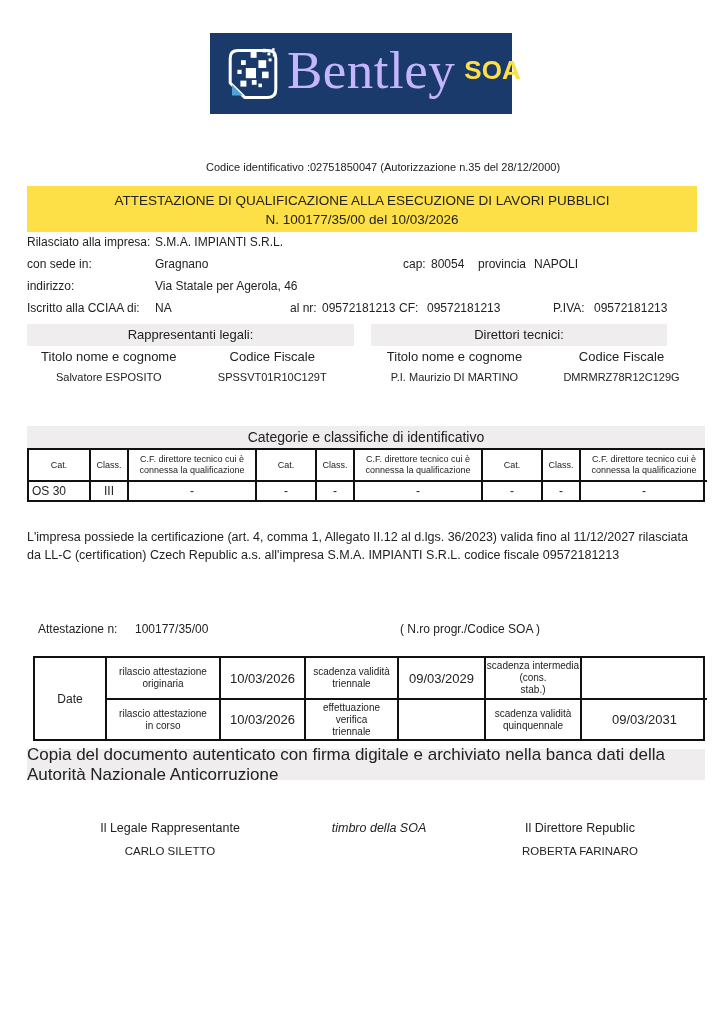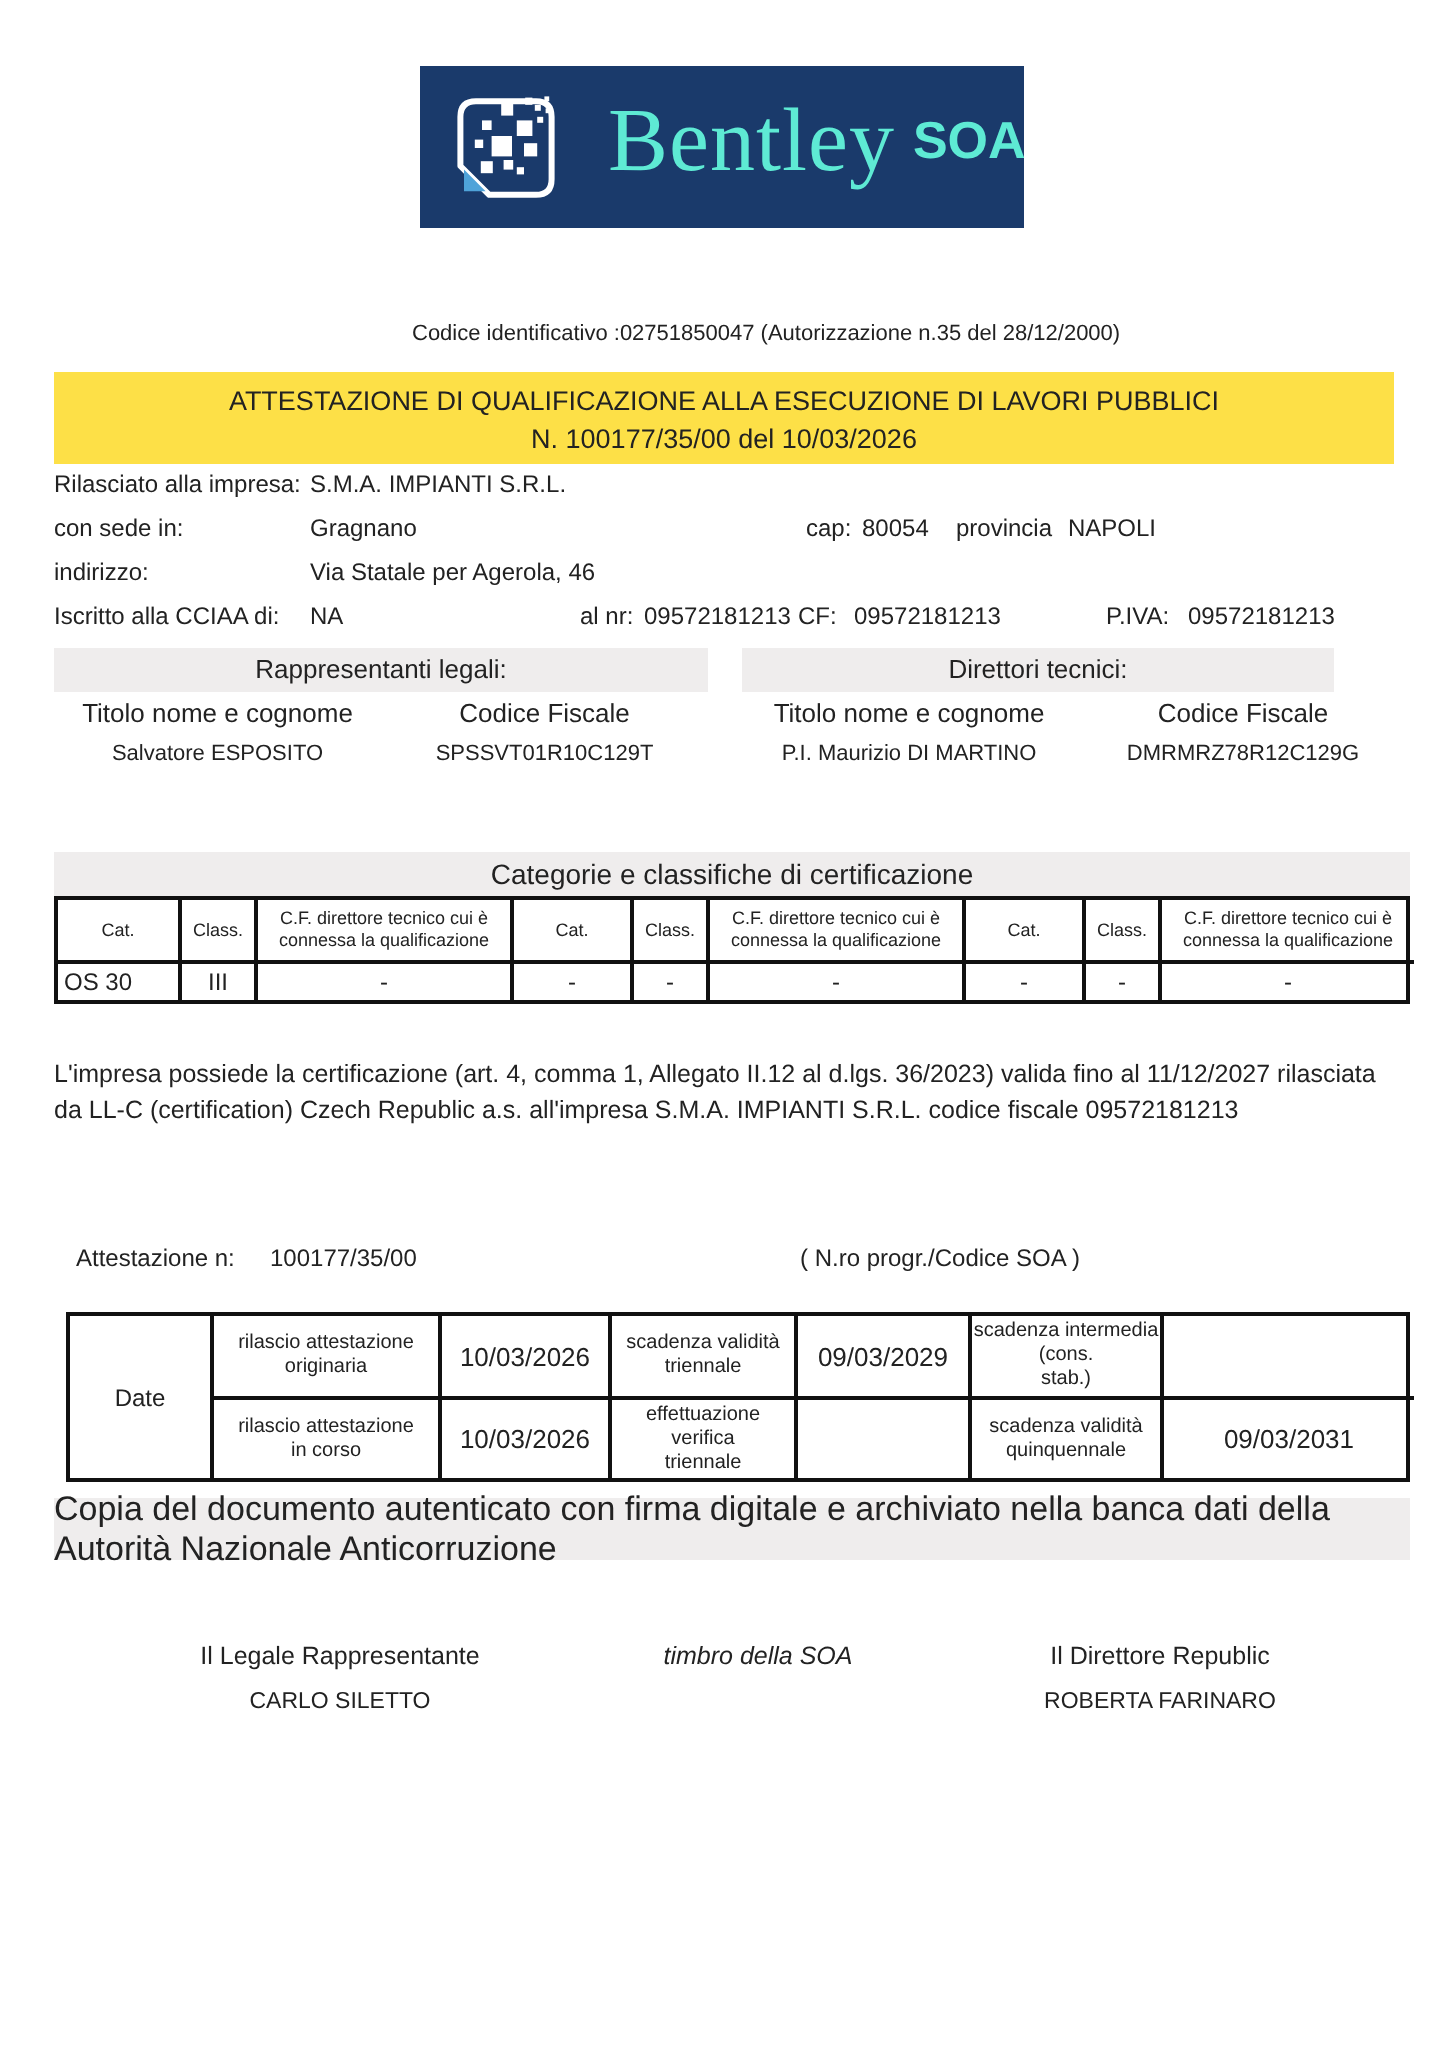--- a/index.html
+++ b/index.html
@@ -4,22 +4,22 @@
 <style>
   * { margin:0; padding:0; box-sizing:border-box; }
   html,body { background:#fff; }
   body { font-family:"Liberation Sans", sans-serif; color:#222; }
   .page { position:relative; width:724px; height:1024px; background:#fff; overflow:hidden; }
 
   
   .logo-bar { position:absolute; left:210px; top:33px; width:302px; height:81px;
               display:flex; align-items:center; padding-left:13px; }
   .logo-icon { width:60px; height:60px; flex:0 0 auto; }
-  .logo-text { font-family:"Liberation Serif", serif; font-size:45px; color:#5eead4;
-               margin-left:21px; letter-spacing:0.5px; line-height:1; padding-bottom:6px; }
+  .logo-text { font-family:"Liberation Serif", serif; font-size:53px; color:#c4b5fd;
+               margin-left:4px; letter-spacing:0.5px; line-height:1; padding-bottom:6px; }
   .logo-suffix { font-family:"Liberation Sans", sans-serif; font-weight:bold; font-size:26px;
                  margin-left:9px; line-height:1; padding-bottom:8px; }
 
   
   .codice-line { position:absolute; left:206px; top:161px; font-size:11px; }
   .title-bar { position:absolute; left:27px; top:186px; width:670px; height:46px;
                background:#fde047; text-align:center; padding-top:5px; }
   .title-bar div { font-size:13.5px; line-height:19px; }
 
   
@@ -115,21 +115,21 @@
       <rect x="59" y="66" width="6" height="6" fill="#fff"></rect>
       <rect x="30" y="27" width="8" height="8" fill="#fff"></rect>
       <rect x="24" y="43" width="7" height="7" fill="#fff"></rect>
       <rect x="74" y="14" width="5" height="5" fill="#fff"></rect>
       <rect x="82" y="7" width="4" height="4" fill="#fff"></rect>
       <rect x="83" y="17" width="4" height="4" fill="#fff"></rect>
       <rect x="76" y="24" width="5" height="5" fill="#fff"></rect>
       <rect x="66" y="8" width="6" height="6" fill="#fff"></rect>
     </svg>
     <span class="logo-text">Bentley</span>
-    <span class="logo-suffix" style="color:#5eead4;">SOA</span>
+    <span class="logo-suffix" style="color:#fde047;">SOA</span>
   </div>
 
   <div class="codice-line">Codice identificativo :02751850047 (Autorizzazione n.35 del 28/12/2000)</div>
 
   <div class="title-bar">
     <div>ATTESTAZIONE DI QUALIFICAZIONE ALLA ESECUZIONE DI LAVORI PUBBLICI</div>
     <div>N. 100177/35/00 del 10/03/2026</div>
   </div>
 
   <div class="company">
@@ -174,21 +174,21 @@
   </div>
   <div class="rep-cols gleft rep-val">
     <div>Salvatore ESPOSITO</div>
     <div>SPSSVT01R10C129T</div>
   </div>
   <div class="rep-cols gright rep-val">
     <div>P.I. Maurizio DI MARTINO</div>
     <div>DMRMRZ78R12C129G</div>
   </div>
 
-  <div class="cat-bar">Categorie e classifiche di certificazione</div>
+  <div class="cat-bar">Categorie e classifiche di identificativo</div>
   <div class="ctable">
     <div class="h">Cat.</div>
     <div class="h">Class.</div>
     <div class="h preline">C.F. direttore tecnico cui è
 connessa la qualificazione</div>
     <div class="h">Cat.</div>
     <div class="h">Class.</div>
     <div class="h preline">C.F. direttore tecnico cui è
 connessa la qualificazione</div>
     <div class="h">Cat.</div>

